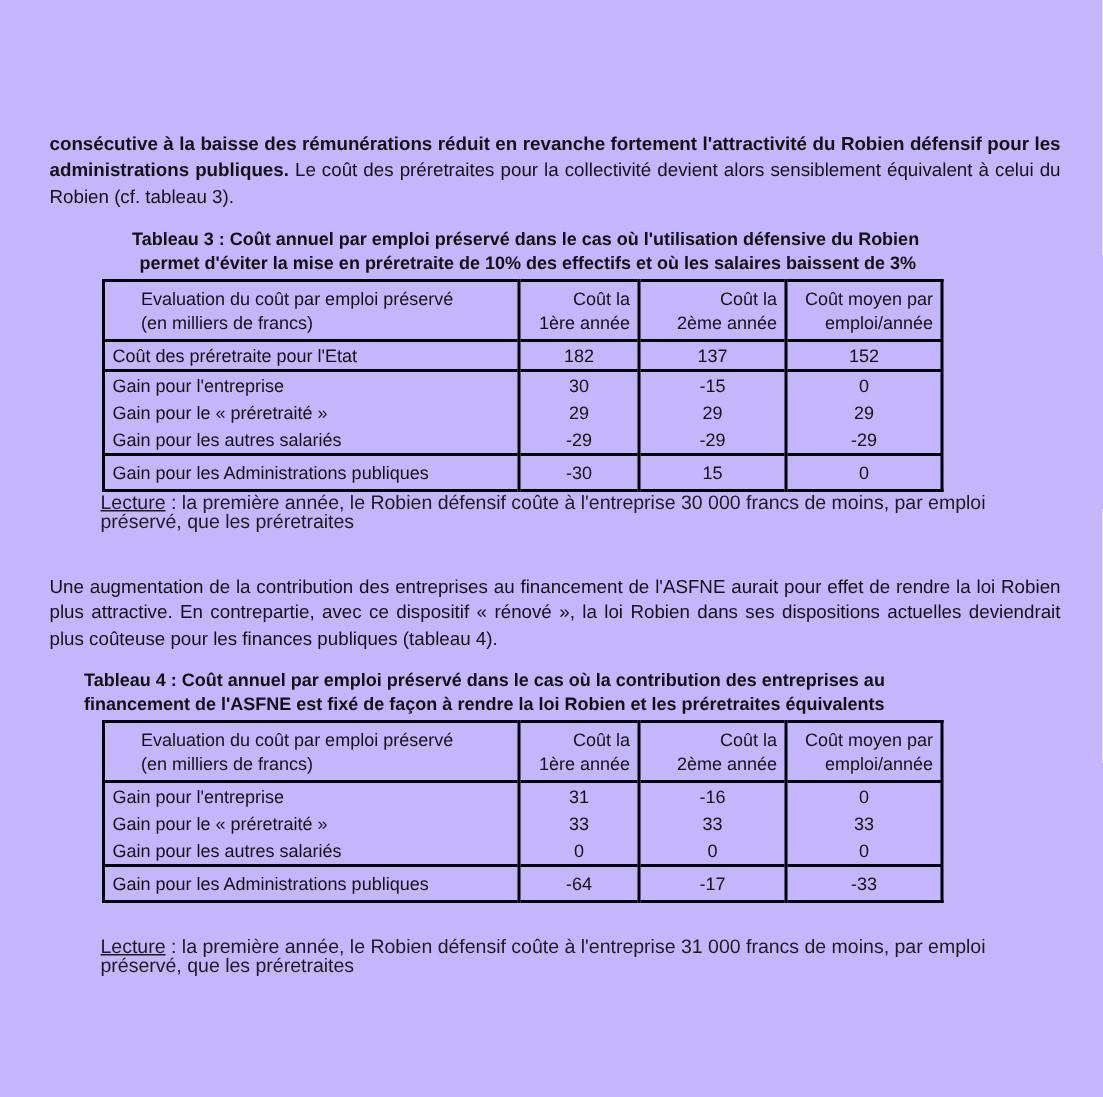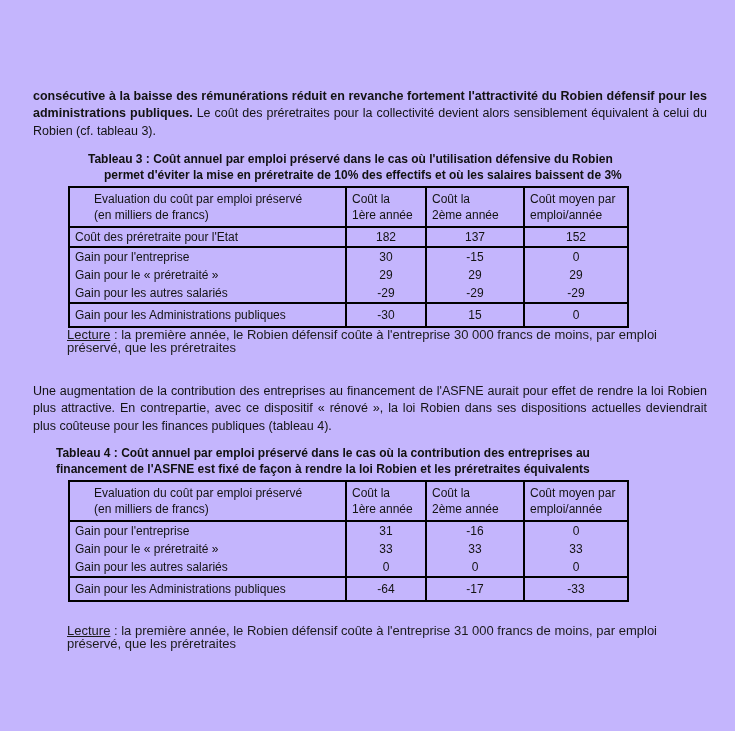--- a/index.html
+++ b/index.html
@@ -31,21 +31,21 @@
   .tbl-title {
     position: absolute;
     font-size: 12px;
     font-weight: bold;
     line-height: 15.5px;
     color: #111;
   }
   .tbl-title-3 { left: 88px; top: 152px; width: 565px; }
   .tbl-title-4 { left: 56px; top: 446px; width: 575px; }
   .tbl-title .t-line { display: block; }
-  .tbl-title-3 .t-line2 { margin-left: 16px; }
+  .tbl-title-3 .t-line2 { margin-left: 5px; }
 
   table.doc-table {
     position: absolute;
     left: 68px;
     width: 559px;
     border-collapse: collapse;
     table-layout: fixed;
     border: 2.5px solid #000;
   }
   .doc-table-3 { top: 186px; }
@@ -59,21 +59,21 @@
     line-height: 16px;
     vertical-align: middle;
     overflow: hidden;
     white-space: nowrap;
   }
   .doc-table col.c1 { width: 277px; }
   .doc-table col.c2 { width: 80px; }
   .doc-table col.c3 { width: 98px; }
   .doc-table col.c4 { width: 104px; }
 
-  .doc-table th { text-align: left; padding-top: 3px; padding-bottom: 3px; }
+  .doc-table th { text-align: right; padding-top: 3px; padding-bottom: 3px; }
   .doc-table th.lbl-col { text-align: left; padding-left: 24px; }
   .doc-table td.num { text-align: center; }
   .doc-table tr.sep td { border-top: 2px solid #000; }
   .doc-table tr.row-admin td { height: 20px; }
   .hdr-line { display: block; }
 
   .lecture {
     position: absolute;
     left: 67px;
     width: 628px;

